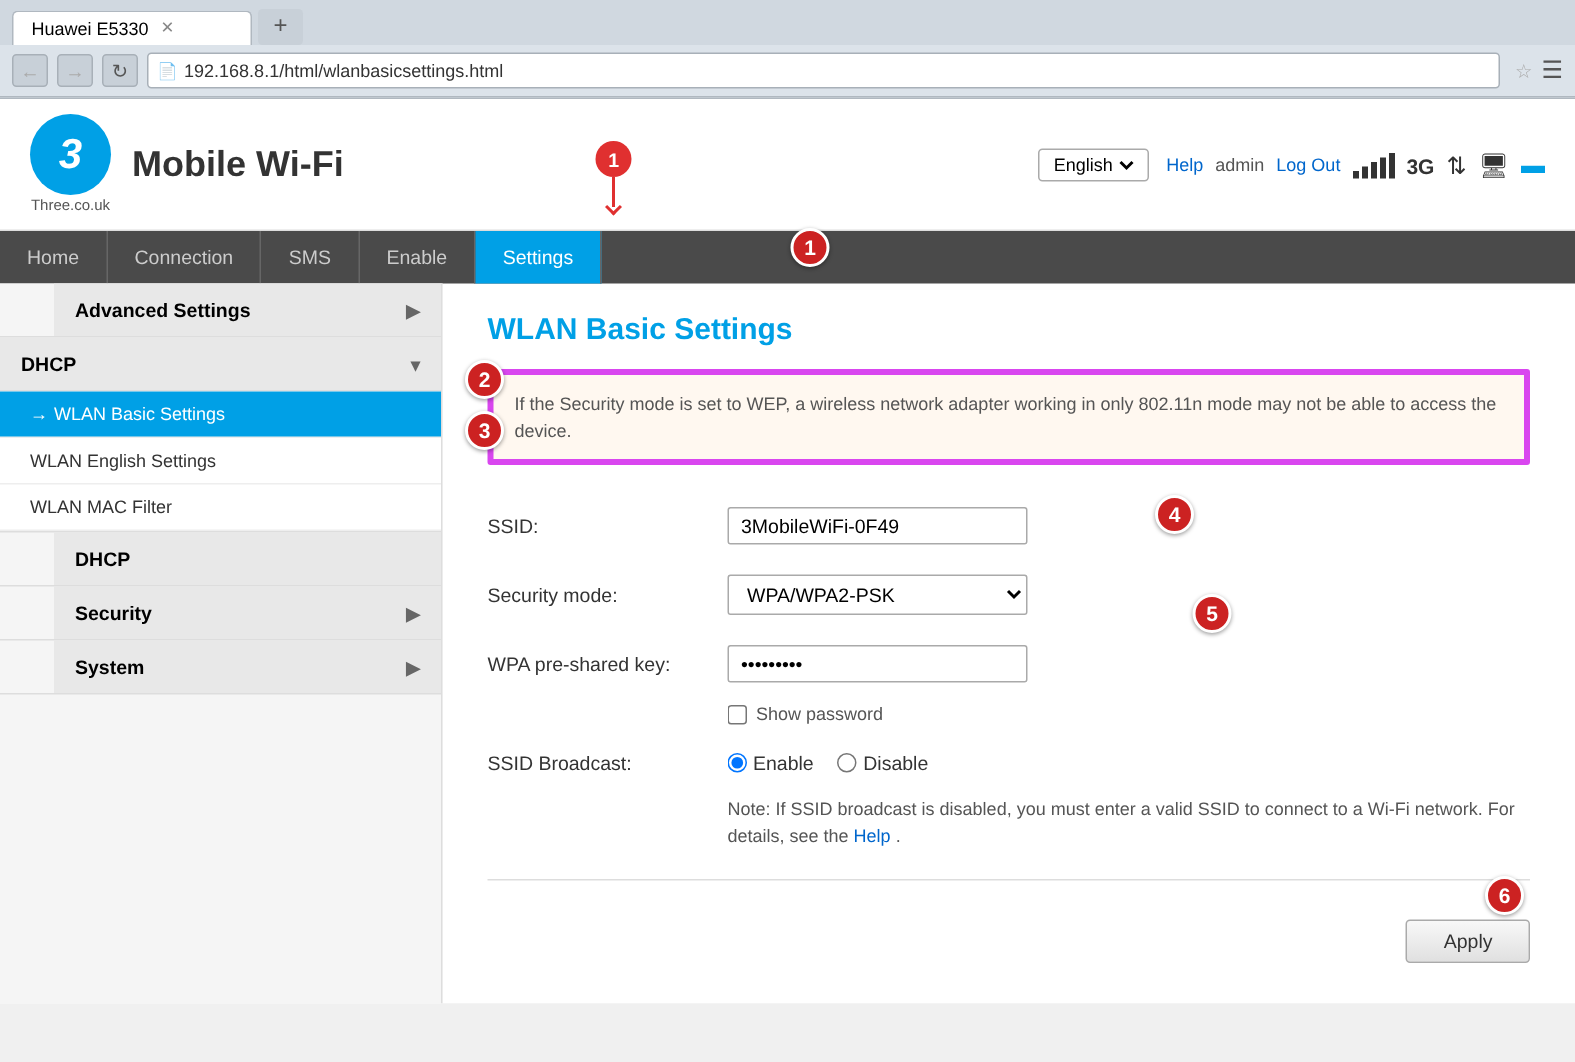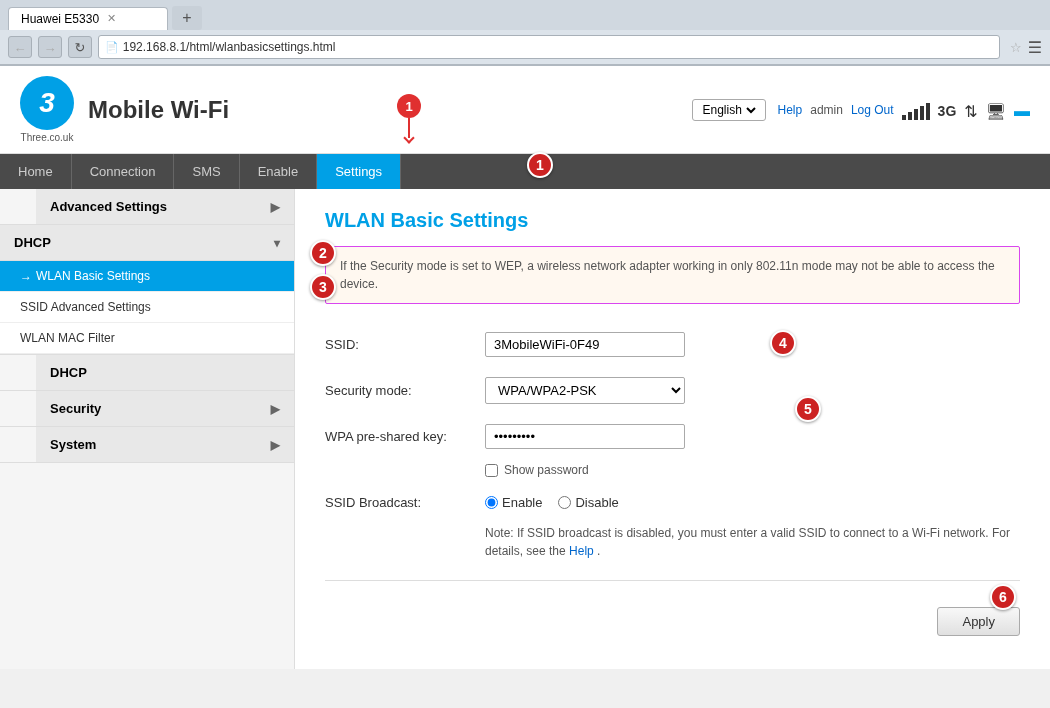--- a/index.html
+++ b/index.html
@@ -55,21 +55,21 @@
     .sidebar-section-header { padding: 10px 14px; background: #e8e8e8; font-weight: bold; font-size: 13px; display: flex; align-items: center; justify-content: space-between; cursor: pointer; margin-left: 36px; }
     .sidebar-arrow { color: #666; font-size: 12px; }
     .sidebar-sub { background: #fff; }
     .sidebar-sub-item { padding: 8px 20px; font-size: 12px; color: #333; cursor: pointer; border-bottom: 1px solid #eee; display: flex; align-items: center; gap: 4px; }
     .sidebar-sub-item.active { background: #00a0e6; color: #fff; }
     .sidebar-wlan-header { padding: 10px 14px; background: #e8e8e8; font-weight: bold; font-size: 13px; display: flex; align-items: center; justify-content: space-between; cursor: pointer; border-bottom: 1px solid #ddd; }
 
     
     .content { flex: 1; padding: 20px 30px; overflow-y: auto; }
     .page-title { color: #00a0e6; font-size: 20px; font-weight: bold; margin-bottom: 14px; }
-    .warning-box { background: #fff8f0; border: 1px solid #d946ef; padding: 10px 14px; margin-bottom: 18px; font-size: 12px; color: #555; line-height: 1.5; border-radius: 2px; }
+    .warning-box { background: #fff8f0; border: 4px solid #d946ef; padding: 10px 14px; margin-bottom: 18px; font-size: 12px; color: #555; line-height: 1.5; border-radius: 2px; }
     .form-row { display: flex; align-items: center; padding: 10px 0; border-bottom: none; }
     .form-label { width: 160px; font-size: 13px; color: #333; }
     .form-field { flex: 1; }
     .form-input { border: 1px solid #aaa; padding: 4px 8px; font-size: 13px; width: 200px; border-radius: 2px; }
     .form-select-wrap { display: flex; align-items: center; gap: 8px; }
     .form-select { border: 1px solid #aaa; padding: 4px 8px; font-size: 13px; width: 200px; border-radius: 2px; background: #fff; }
     .show-password-row { margin-left: 0; display: flex; align-items: flex-end; gap: 6px; font-size: 12px; color: #555; margin-top: 4px; margin-left: 160px; }
     .radio-group { display: flex; align-items: center; gap: 16px; }
     .radio-label { display: flex; align-items: center; gap: 4px; font-size: 13px; color: #333; }
     .ssid-note { font-size: 12px; color: #555; line-height: 1.5; margin-left: 160px; margin-top: 4px; }
@@ -189,21 +189,21 @@
         <div class="sidebar-wlan-header">
           <span>DHCP</span>
           <span class="sidebar-arrow">▾</span>
         </div>
         <div class="sidebar-sub">
           <div class="sidebar-sub-item active">
             <span>→</span>
             <span>WLAN Basic Settings</span>
           </div>
           <div class="sidebar-sub-item">
-            <span>SSID Advanced Settings</span>
+            <span>WLAN English Settings</span>
           </div>
           <div class="sidebar-sub-item">
             <span>WLAN MAC Filter</span>
           </div>
         </div>
       </div>
 
       <div class="sidebar-section">
         <div class="sidebar-section-header">
           <span>DHCP</span>

